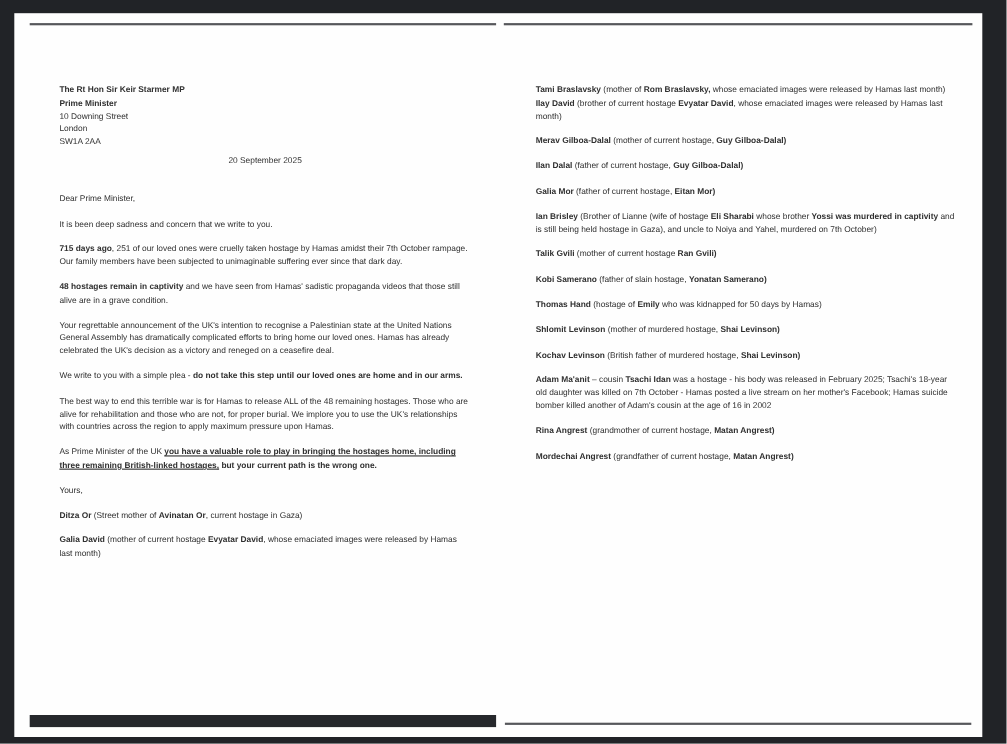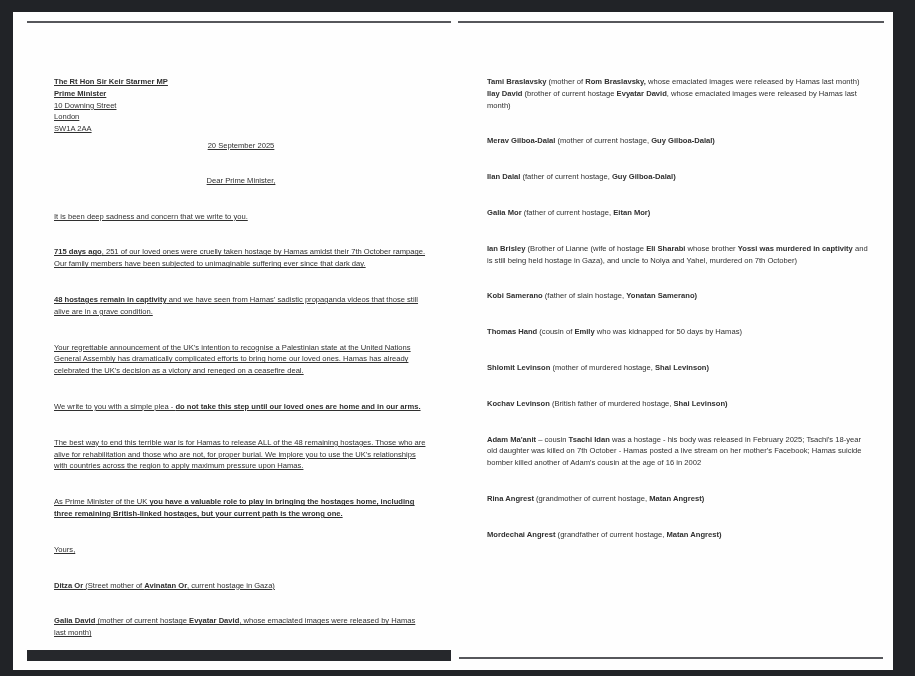--- a/index.html
+++ b/index.html
@@ -19,36 +19,36 @@
   #bar-bottom-left{left:14px;top:638px;width:424px;height:11px;}
   #rule-bottom-right{left:446px;top:645px;width:424px;height:2px;}
   .col{
     position:absolute;top:64px;
     font-size:7.6px;line-height:11.8px;color:#303030;
     letter-spacing:0;
   }
   #col-left{left:41px;width:374px;}
   #col-right{left:474px;width:384px;}
   .p{margin:0;padding:0;}
-  .p.para{margin-top:24px;}
-  .p.opening{margin-top:23px;text-align:center;}
+  .p.para{margin-top:11px;}
+  .p.opening{margin-top:23px;}
   .p.date{margin-top:5px;text-align:center;}
   .b{font-weight:bold;}
   .u{text-decoration:underline;}
 </style>
 </head>
 <body style="background: rgb(33, 35, 39);">
 
 <div class="canvas" style="background: rgb(254, 254, 254);">
   <div class="rule" id="rule-top-left" style="background: rgb(86, 87, 91);"></div>
   <div class="rule" id="rule-top-right" style="background: rgb(86, 87, 91);"></div>
   <div class="bar" id="bar-bottom-left" style="background: rgb(38, 40, 44);"></div>
   <div class="rule" id="rule-bottom-right" style="background: rgb(86, 87, 91);"></div>
 
-  <div class="col" id="col-left" style="color: rgb(48, 48, 48); text-decoration: underline;">
+  <div class="col" id="col-left" style="color: rgb(48, 48, 48);">
       <div class="p tight"><span class="b">The Rt Hon Sir Keir Starmer MP</span></div>
       <div class="p tight"><span class="b">Prime Minister</span></div>
       <div class="p tight"><span>10 Downing Street</span></div>
       <div class="p tight"><span>London</span></div>
       <div class="p tight"><span>SW1A 2AA</span></div>
       <div class="p date"><span>20 September 2025</span></div>
       <div class="p opening"><span>Dear Prime Minister,</span></div>
       <div class="p para"><span>It is been deep sadness and concern that we write to you.</span></div>
       <div class="p para"><span class="b">715 days ago</span><span>, 251 of our loved ones were cruelly taken hostage by Hamas amidst their 7th October rampage. Our family members have been subjected to unimaginable suffering ever since that dark day.</span></div>
       <div class="p para"><span class="b">48 hostages remain in captivity</span><span> and we have seen from Hamas' sadistic propaganda videos that those still alive are in a grave condition.</span></div>
@@ -60,21 +60,22 @@
       <div class="p para"><span class="b">Ditza Or</span><span> (Street mother of </span><span class="b">Avinatan Or</span><span>, current hostage in Gaza)</span></div>
       <div class="p para"><span class="b">Galia David</span><span> (mother of current hostage </span><span class="b">Evyatar David</span><span>, whose emaciated images were released by Hamas last month)</span></div>
     </div>
   <div class="col" id="col-right" style="color: rgb(48, 48, 48);">
       <div class="p tight"><span class="b">Tami Braslavsky</span><span> (mother of </span><span class="b">Rom Braslavsky,</span><span> whose emaciated images were released by Hamas last month)</span></div>
       <div class="p tight"><span class="b">Ilay David</span><span> (brother of current hostage </span><span class="b">Evyatar David</span><span>, whose emaciated images were released by Hamas last month)</span></div>
       <div class="p para"><span class="b">Merav Gilboa-Dalal</span><span> (mother of current hostage, </span><span class="b">Guy Gilboa-Dalal)</span></div>
       <div class="p para"><span class="b">Ilan Dalal</span><span> (father of current hostage, </span><span class="b">Guy Gilboa-Dalal)</span></div>
       <div class="p para"><span class="b">Galia Mor</span><span> (father of current hostage, </span><span class="b">Eitan Mor)</span></div>
       <div class="p para"><span class="b">Ian Brisley</span><span> (Brother of Lianne (wife of hostage </span><span class="b">Eli Sharabi</span><span> whose brother </span><span class="b">Yossi was murdered in captivity</span><span> and is still being held hostage in Gaza), and uncle to Noiya and Yahel, murdered on 7th October)</span></div>
+      <div class="p para"><span class="b">Talik Gvili</span><span> (mother of current hostage </span><span class="b">Ran Gvili)</span></div>
       <div class="p para"><span class="b">Kobi Samerano</span><span> (father of slain hostage, </span><span class="b">Yonatan Samerano)</span></div>
-      <div class="p para"><span class="b">Thomas Hand</span><span> (cousin of </span><span class="b">Emily</span><span> who was kidnapped for 50 days by Hamas)</span></div>
+      <div class="p para"><span class="b">Thomas Hand</span><span> (hostage of </span><span class="b">Emily</span><span> who was kidnapped for 50 days by Hamas)</span></div>
       <div class="p para"><span class="b">Shlomit Levinson</span><span> (mother of murdered hostage, </span><span class="b">Shai Levinson)</span></div>
       <div class="p para"><span class="b">Kochav Levinson</span><span> (British father of murdered hostage, </span><span class="b">Shai Levinson)</span></div>
       <div class="p para"><span class="b">Adam Ma'anit</span><span> – cousin </span><span class="b">Tsachi Idan</span><span> was a hostage - his body was released in February 2025; Tsachi's 18-year old daughter was killed on 7th October - Hamas posted a live stream on her mother's Facebook; Hamas suicide bomber killed another of Adam's cousin at the age of 16 in 2002</span></div>
       <div class="p para"><span class="b">Rina Angrest</span><span> (grandmother of current hostage, </span><span class="b">Matan Angrest)</span></div>
       <div class="p para"><span class="b">Mordechai Angrest</span><span> (grandfather of current hostage, </span><span class="b">Matan Angrest)</span></div>
     </div>
 </div>
 
 </body></html>

